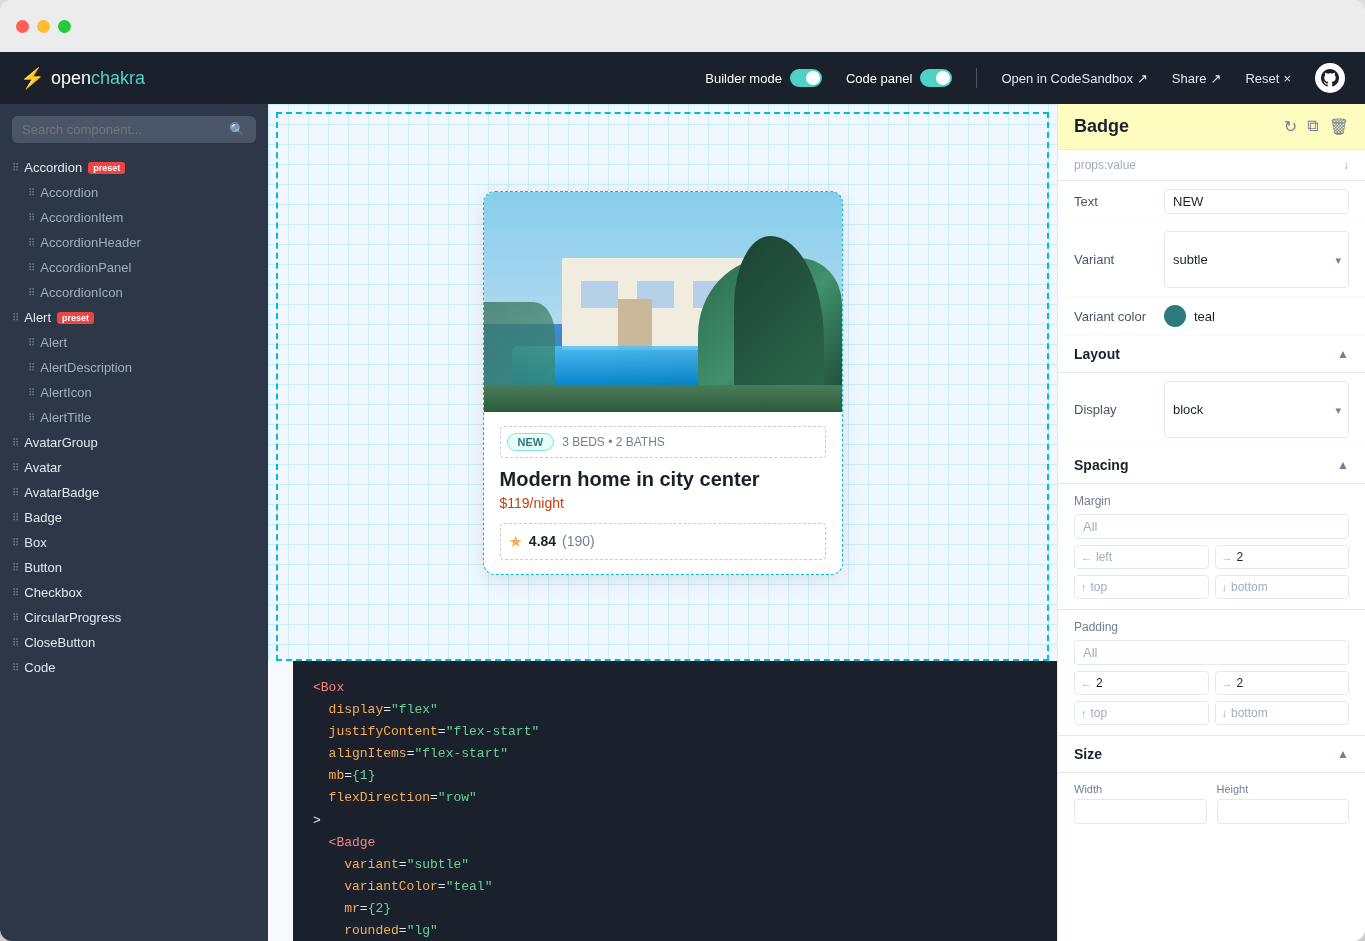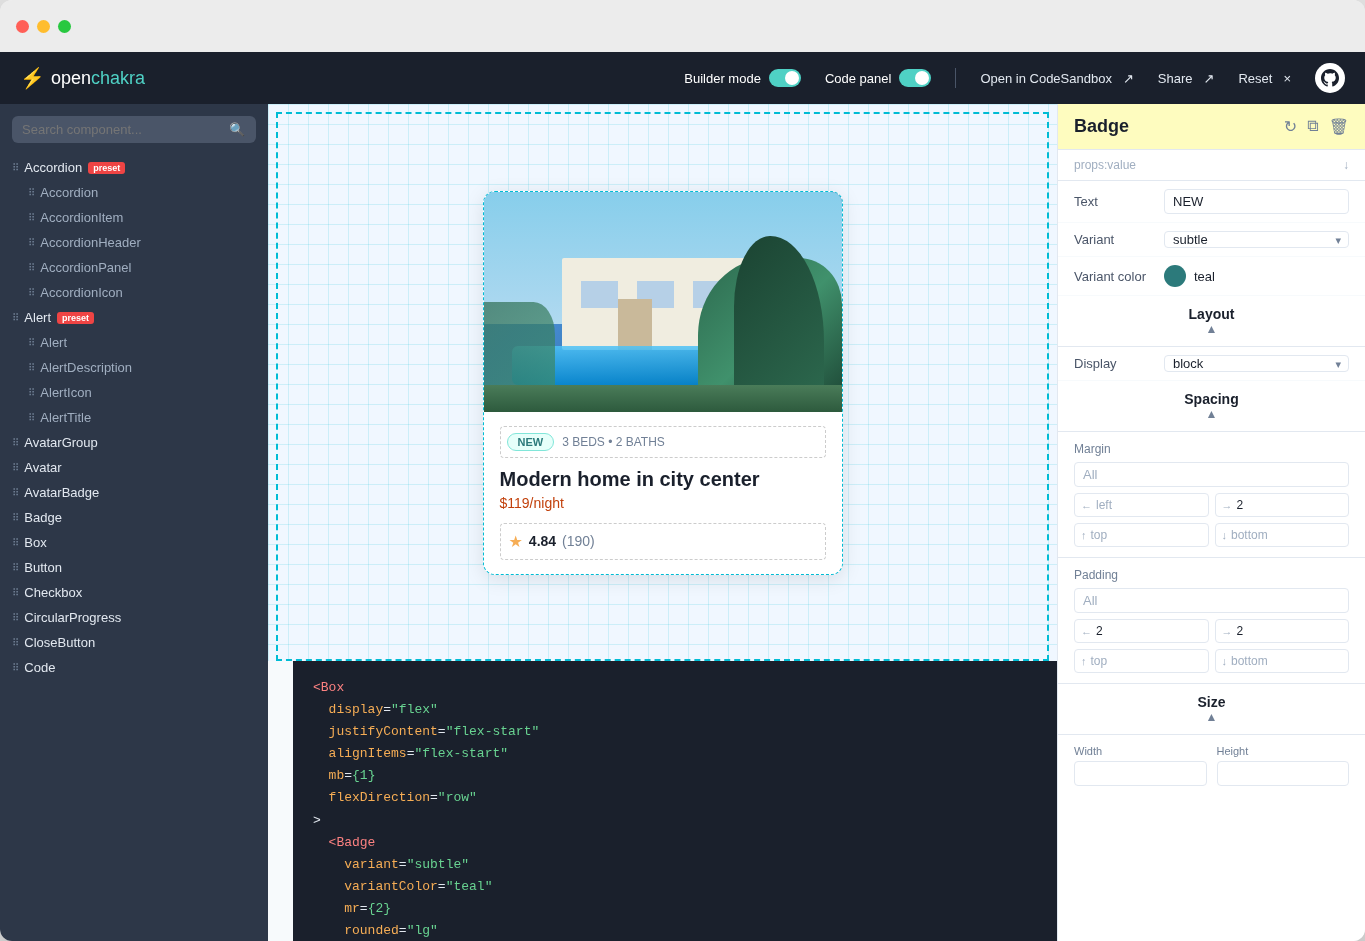--- a/index.html
+++ b/index.html
@@ -99,21 +99,21 @@
       content: '';
       position: absolute;
       width: 14px; height: 14px;
       background: #fff;
       border-radius: 50%;
       top: 2px; right: 2px;
     }
     .navbar-btn {
       display: flex;
       align-items: center;
-      gap: 11px;
+      gap: 4px;
       color: #e2e8f0;
       font-size: 13px;
       cursor: pointer;
       background: none;
       border: none;
     }
     .navbar-divider {
       width: 1px; height: 20px;
       background: #4a5568;
     }
@@ -406,21 +406,21 @@
       border-radius: 4px;
       padding: 4px 8px;
       font-size: 13px;
       color: #1a202c;
       background: #fff;
       width: 100%;
     }
     .rp-select {
       border: 1px solid #e2e8f0;
       border-radius: 4px;
-      padding: 0 8px;
+      padding: 20px 8px;
       font-size: 13px;
       color: #1a202c;
       background: #fff;
       width: 100%;
       appearance: none;
       cursor: pointer;
       display: flex;
       align-items: center;
       justify-content: space-between;
     }
@@ -452,21 +452,20 @@
     .rp-section-header {
       display: flex;
       align-items: center;
       justify-content: space-between;
       padding: 10px 16px;
       font-size: 14px;
       font-weight: 600;
       color: #1a202c;
       border-bottom: 1px solid #e2e8f0;
       cursor: pointer;
-      flex-direction: column;
     }
     .rp-chevron { color: #718096; font-size: 12px; }
 
     .rp-spacing-grid {
       padding: 10px 16px;
       border-bottom: 1px solid #e2e8f0;
     }
     .spacing-label {
       font-size: 12px;
       color: #718096;

